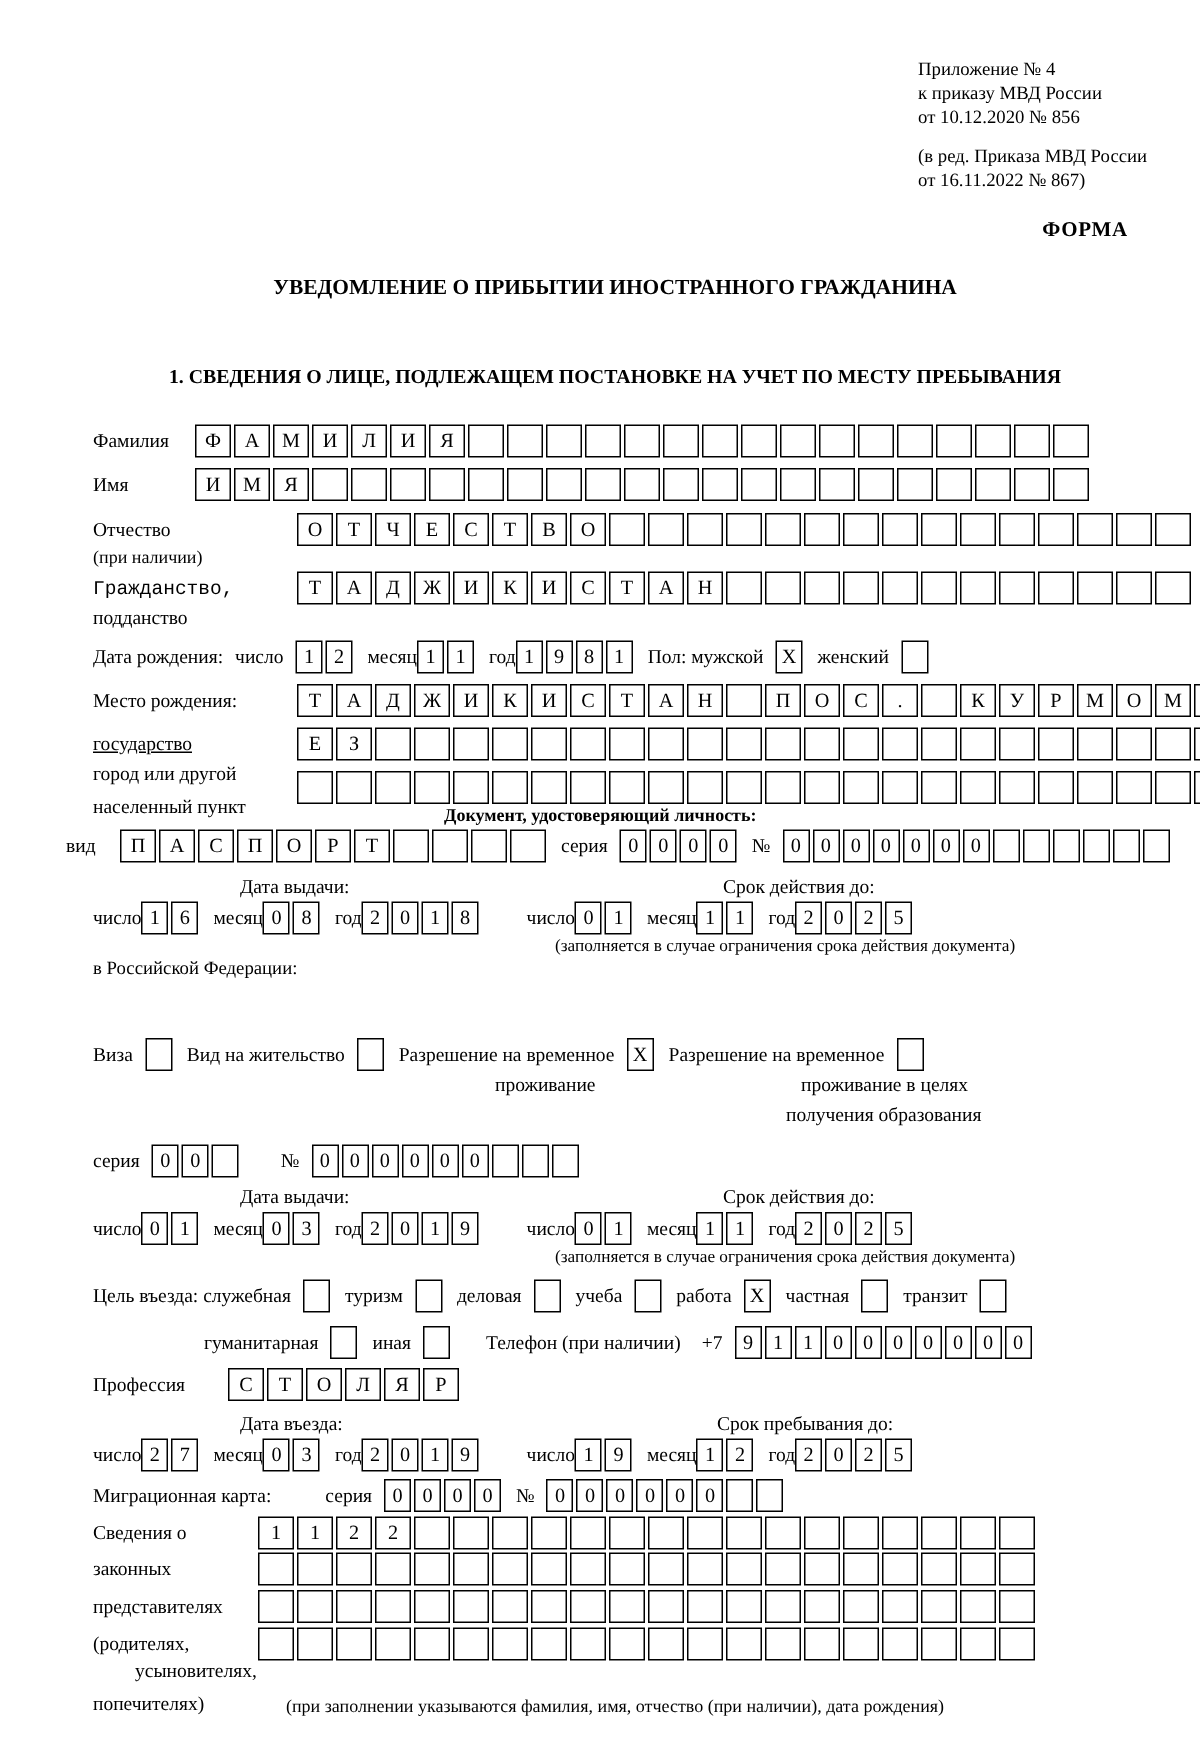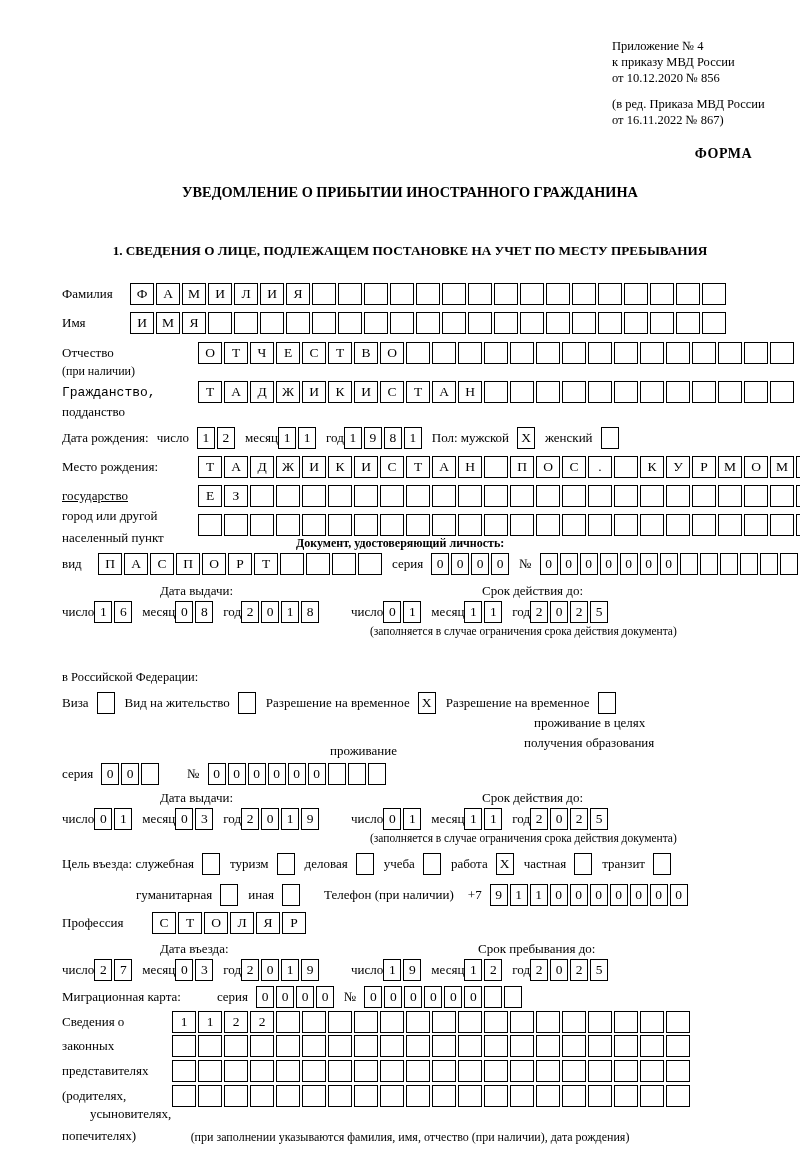--- a/index.html
+++ b/index.html
@@ -359,21 +359,21 @@
       </span>
   </div>
   <div class="row" style="left:62px;top:530px;">
     <span class="lbl">населенный пункт</span>
   </div>
 
   <div class="row" style="left:296px;top:536px;">
     <span class="lbl bold" style="font-size:12px;">Документ, удостоверяющий личность:</span>
   </div>
 
-  <div class="row" style="left:62px;top:553px;">
+  <div class="row" style="left:44px;top:553px;">
     <span class="lbl" style="width:36px;">вид</span>
     <span class="cells" id="cells-doctype">
         <span class="c">П</span>
         <span class="c">А</span>
         <span class="c">С</span>
         <span class="c">П</span>
         <span class="c">О</span>
         <span class="c">Р</span>
         <span class="c">Т</span>
         <span class="c"></span>
@@ -456,21 +456,21 @@
         <span class="c w18">0</span>
         <span class="c w18">2</span>
         <span class="c w18">5</span>
       </span>
   </div>
 
   <div class="row" style="left:370px;top:625px;">
     <span class="note">(заполняется в случае ограничения срока действия документа)</span>
   </div>
 
-  <div class="row" style="left:62px;top:670px;">
+  <div class="row" style="left:62px;top:638px;">
     <span class="lbl" style="font-size:12.5px;">в Российской Федерации:</span>
   </div>
 
   <div class="row" style="left:62px;top:692px;">
     <span class="lbl">Виза</span>
     <span class="gap"></span>
     <span class="cells" id="cells-visa">
         <span class="c w18"></span>
       </span>
     <span class="gap"></span>
@@ -485,21 +485,21 @@
     <span class="cells" id="cells-tempres">
         <span class="c w18">X</span>
       </span>
     <span class="gap"></span>
     <span class="lbl">Разрешение на временное</span>
     <span class="gap"></span>
     <span class="cells" id="cells-edures">
         <span class="c w18"></span>
       </span>
   </div>
-  <div class="row" style="left:330px;top:715px;margin-top:28px;">
+  <div class="row" style="left:330px;top:715px;">
     <span class="lbl">проживание</span>
   </div>
   <div class="row" style="left:534px;top:715px;">
     <span class="lbl">проживание в целях</span>
   </div>
   <div class="row" style="left:524px;top:735px;">
     <span class="lbl">получения образования</span>
   </div>
 
   <div class="row" style="left:62px;top:763px;">

